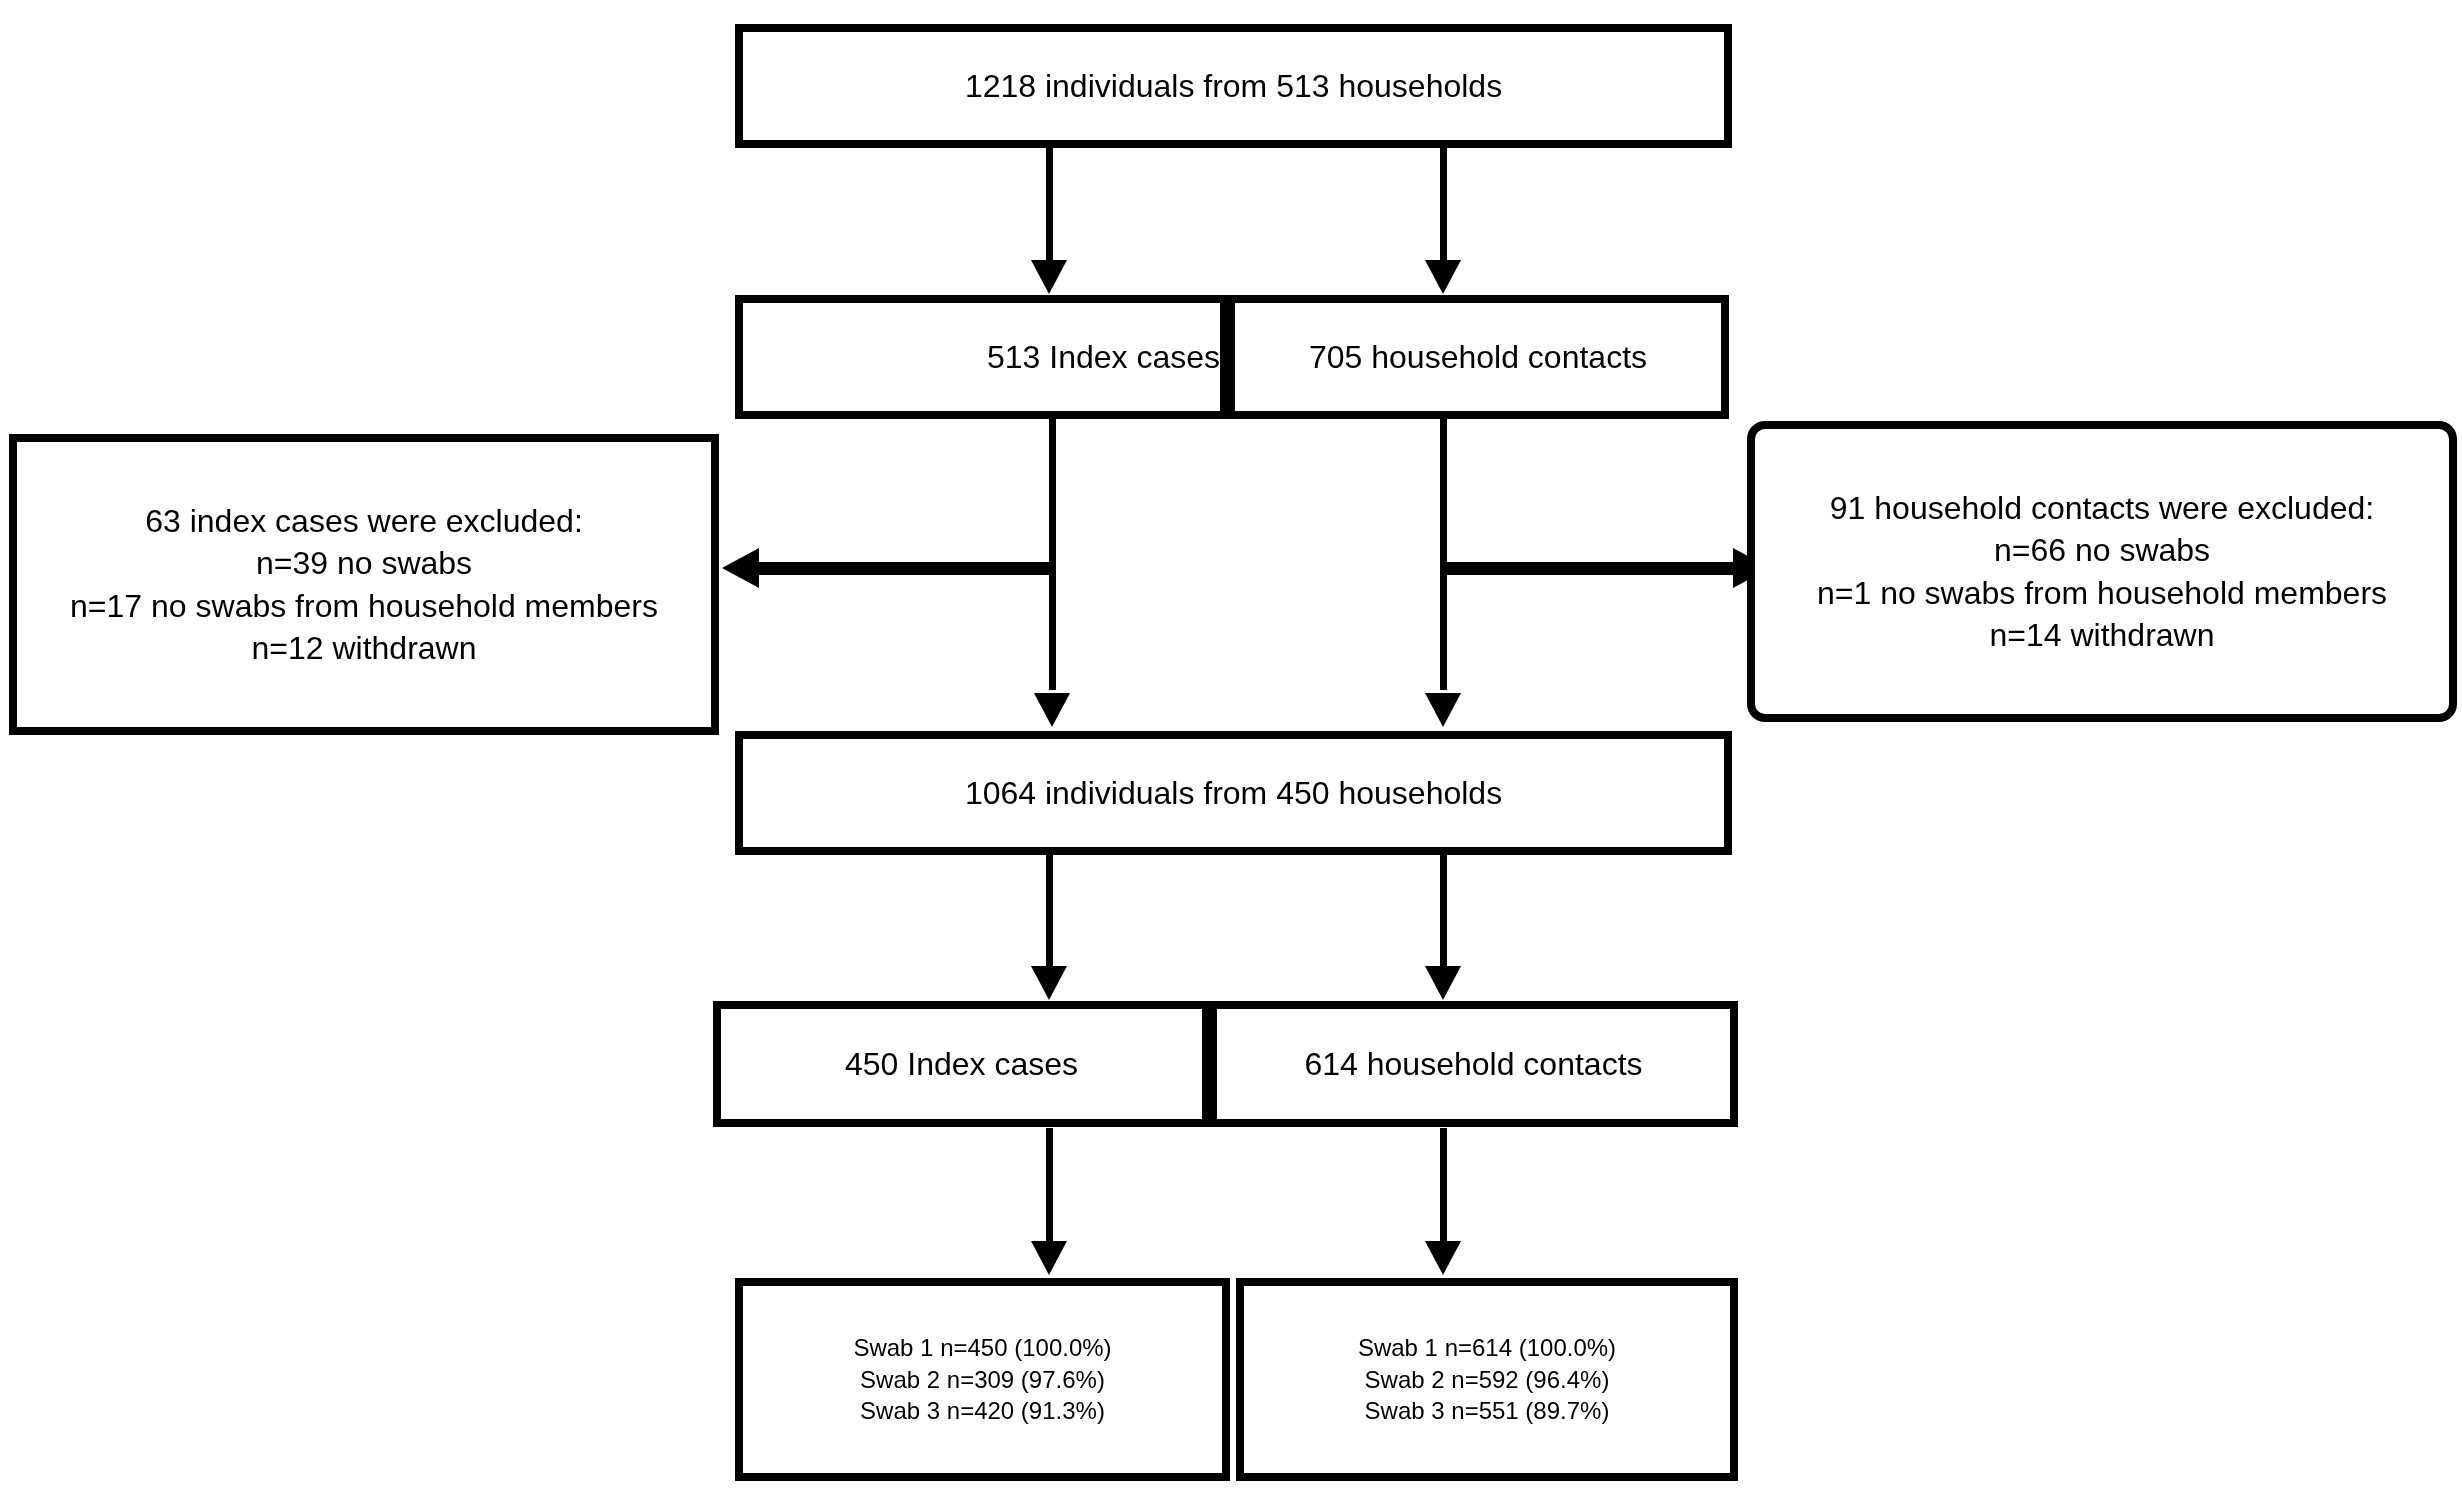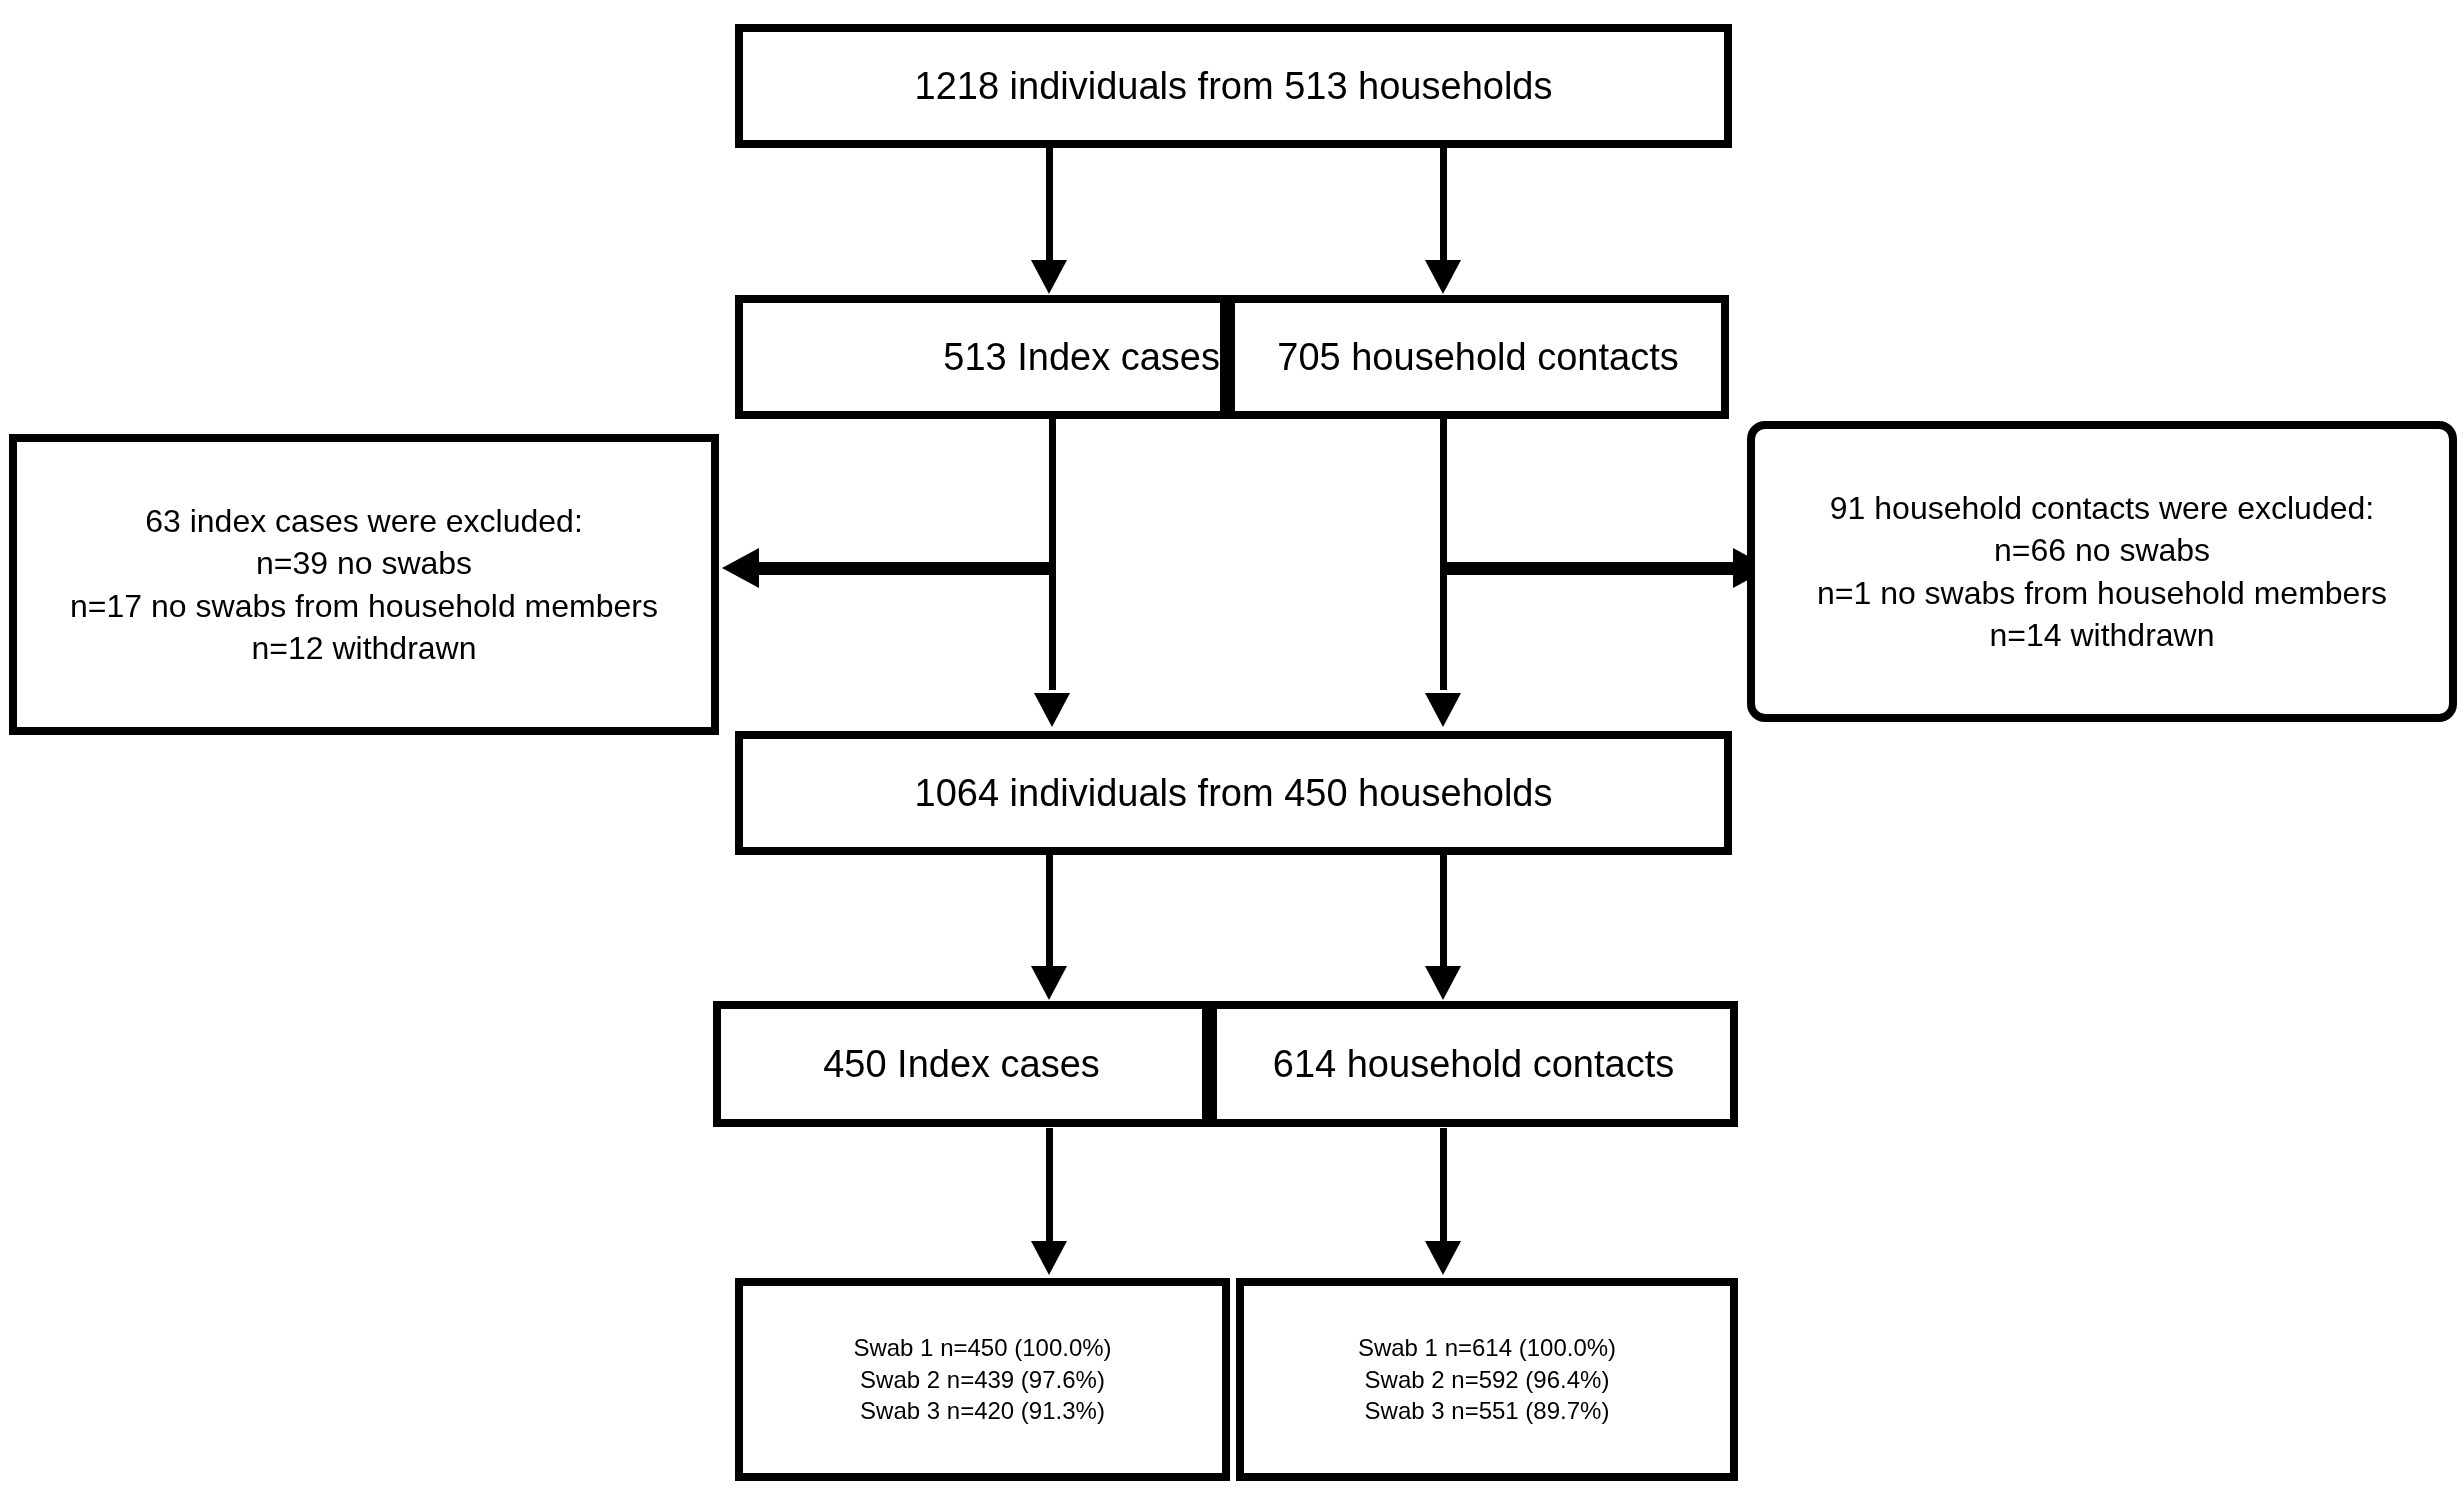--- a/index.html
+++ b/index.html
@@ -31,21 +31,21 @@
     color: #000000;
     line-height: 1.32;
   }
   .box .line {
     display: block;
     white-space: nowrap;
   }
   .box.wrap .line {
     white-space: normal;
   }
-  .f-lg { font-size: 38px; }
+  .f-lg { font-size: 32px; }
   .f-md { font-size: 24px; }
   .f-sm { font-size: 32px; }
 
   
   .vline {
     position: absolute;
     background: #000000;
     width: 7.2px;
   }
   .hline {
@@ -144,21 +144,21 @@
   </div>
 
   <div class="vline" style="left:1046px; top:1128px; height:115px;"></div>
   <div class="arrow-down" style="left:1031px; top:1241px;"></div>
 
   <div class="vline" style="left:1440px; top:1128px; height:115px;"></div>
   <div class="arrow-down" style="left:1425px; top:1241px;"></div>
 
   <div class="box f-md" style="left:735px; top:1278px; width:495px; height:203px;">
     <span class="line">Swab 1 n=450 (100.0%)</span>
-    <span class="line">Swab 2 n=439 (97.6%)</span>
+    <span class="line">Swab 2 n=309 (97.6%)</span>
     <span class="line">Swab 3 n=420 (91.3%)</span>
   </div>
 
   <div class="box f-md" style="left:1236px; top:1278px; width:502px; height:203px;">
     <span class="line">Swab 1 n=614 (100.0%)</span>
     <span class="line">Swab 2 n=592 (96.4%)</span>
     <span class="line">Swab 3 n=551 (89.7%)</span>
   </div>
 
 </div>

